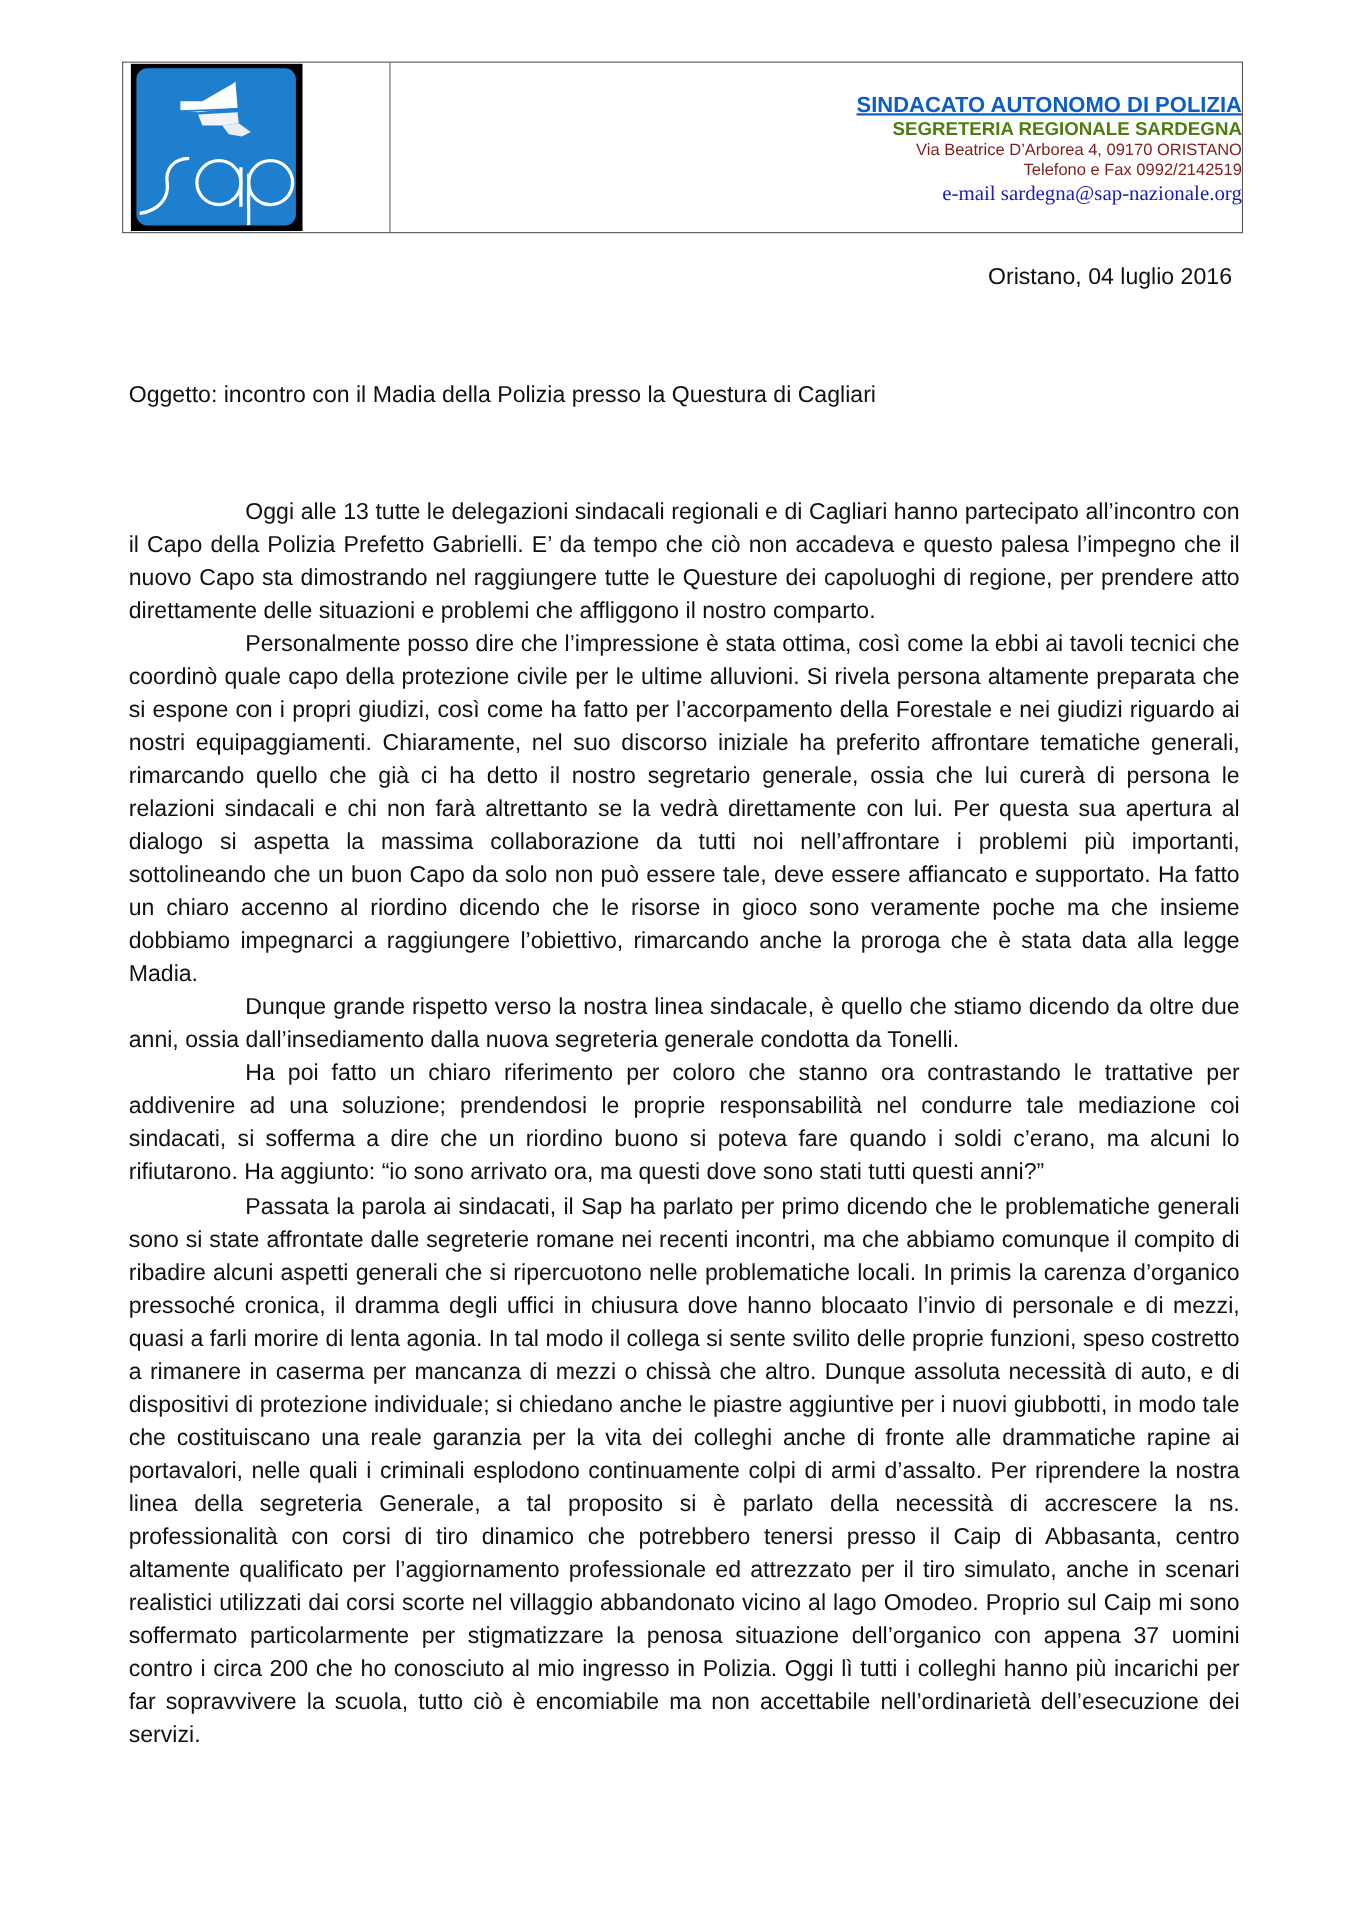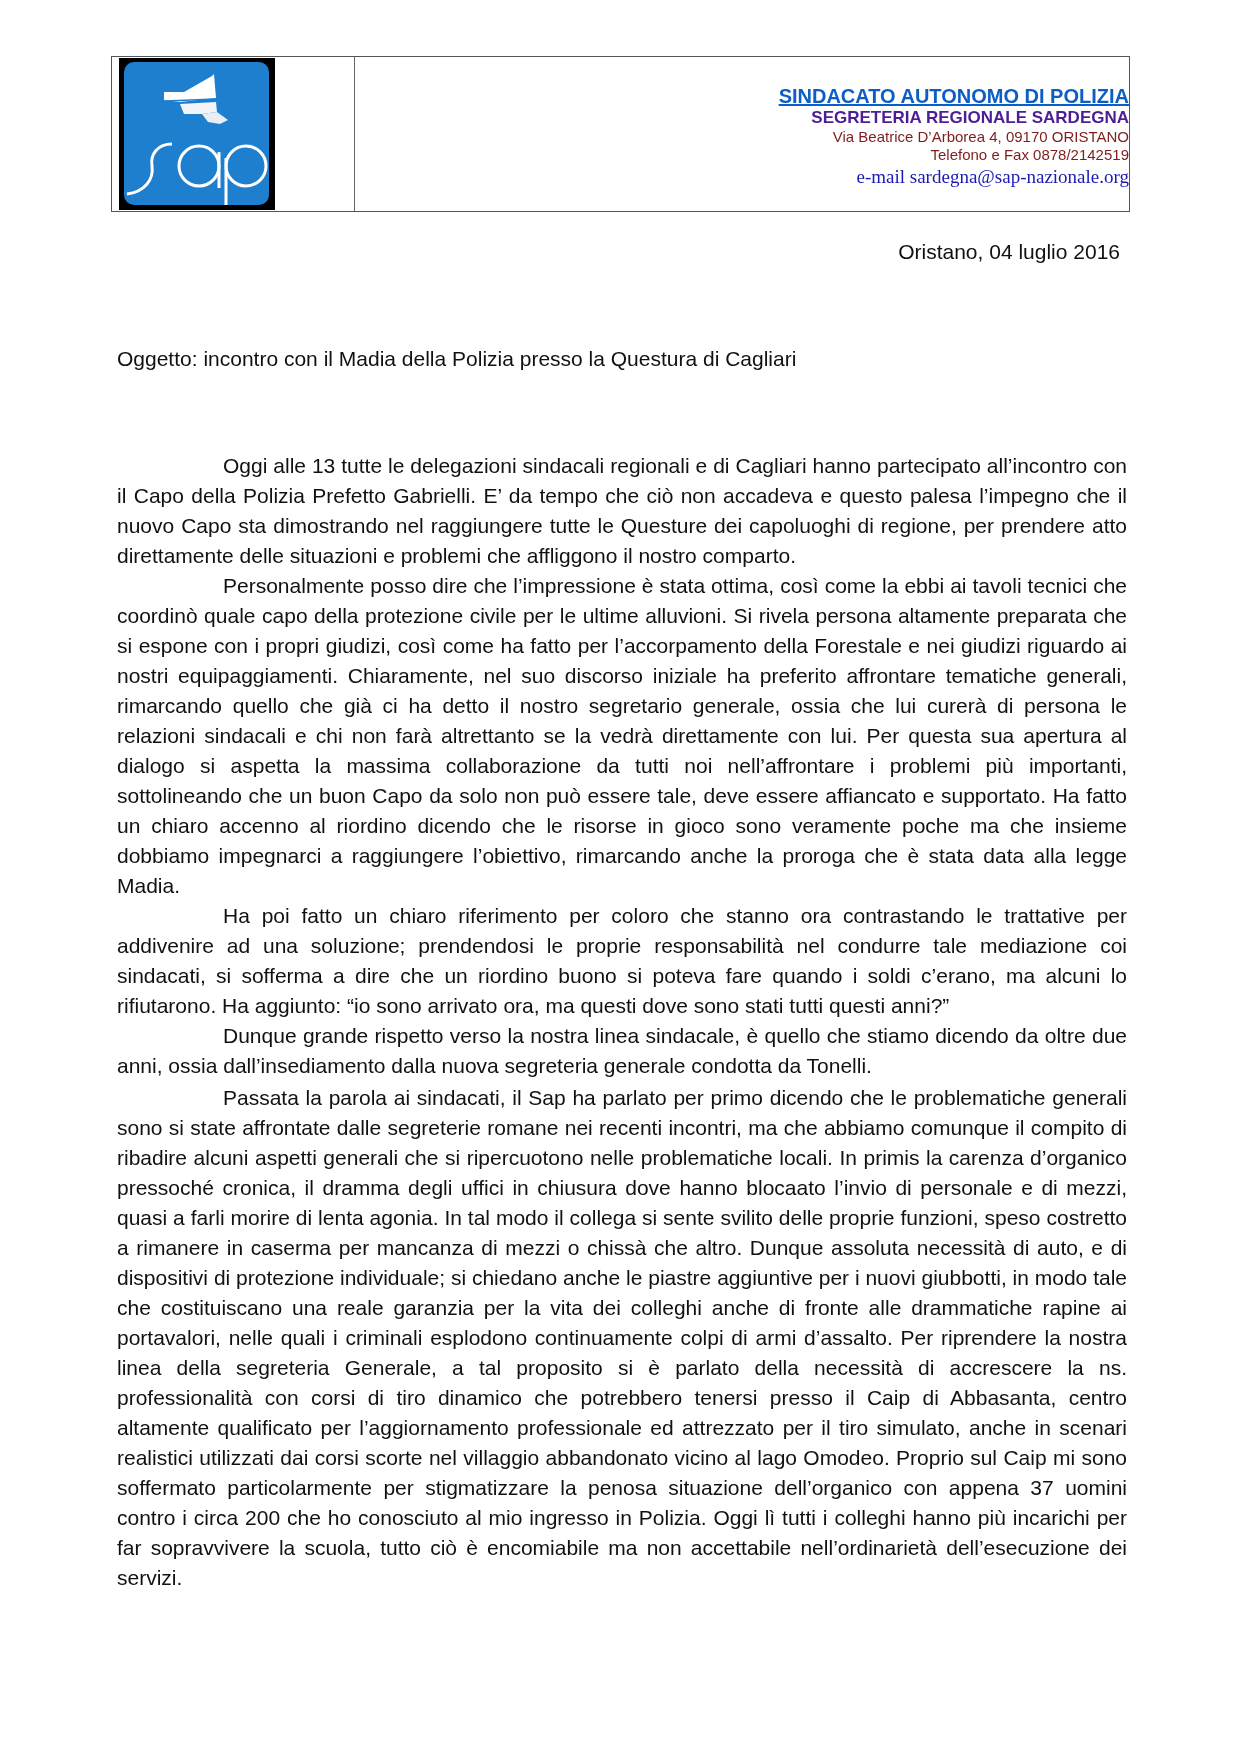--- a/index.html
+++ b/index.html
@@ -14,21 +14,21 @@
                 display: flex; flex-direction: column; align-items: center; justify-content: center; padding-top: 4px; }
   .cell-org { flex: 1; height: 100%; display: flex; flex-direction: column; align-items: flex-end; justify-content: center; padding-top: 2px; }
 
   .logo { position: absolute; left: 7px; top: 1px; width: 156px; height: 152px; background: #000; }
   .logo-inner { position: absolute; left: 5px; top: 4px; width: 145px; height: 143px; background: #1f7fcf; border-radius: 10px; overflow: hidden; }
   .logo-inner svg { position: absolute; left: 0; top: 0; }
 
   .motto-line { color: #0b5ec6; font-weight: bold; font-size: 21px; line-height: 27px; text-align: center; white-space: nowrap; }
 
   .org-title { color: #0b5ec6; font-weight: bold; font-size: 20px; line-height: 24px; text-decoration: underline; text-decoration-thickness: 2px; white-space: nowrap; }
-  .org-sub { color: #4c1d95; font-weight: bold; font-size: 17px; line-height: 20px; white-space: nowrap; }
+  .org-sub { color: #4d7c0f; font-weight: bold; font-size: 17px; line-height: 20px; white-space: nowrap; }
   .org-addr { color: #7f1d1d; font-size: 15px; line-height: 18px; white-space: nowrap; }
   .org-email { color: #1a1ab5; font-size: 19px; line-height: 24px; white-space: nowrap; margin-top: 1px; font-family: Liberation Serif, serif; }
 
   .date { position: absolute; right: 120px; top: 238px; font-size: 21px; line-height: 28px; white-space: nowrap; }
   .subject { position: absolute; left: 117px; top: 345px; font-size: 21px; line-height: 28px; white-space: nowrap; }
 
   .body-text { position: absolute; left: 117px; top: 451px; width: 1010px; font-size: 21px; line-height: 30px; }
   .body-text p { margin: 0; text-align: justify; text-indent: 106px; }
   .body-text p.gap { margin-top: 2px; }
 </style>
@@ -54,28 +54,28 @@
           <circle cx="122" cy="104" r="20" fill="none" stroke="#ffffff" stroke-width="3"></circle>
           <line x1="102" y1="96" x2="102" y2="143" stroke="#ffffff" stroke-width="3"></line>
         </svg>
       </div>
     </div>
   </div>
   <div class="cell-org">
     <div class="org-title">SINDACATO AUTONOMO DI POLIZIA</div>
     <div class="org-sub">SEGRETERIA REGIONALE SARDEGNA</div>
     <div class="org-addr">Via Beatrice D’Arborea 4, 09170 ORISTANO</div>
-    <div class="org-addr">Telefono e Fax 0878/2142519</div>
+    <div class="org-addr">Telefono e Fax 0992/2142519</div>
     <div class="org-email">e-mail sardegna@sap-nazionale.org</div>
   </div>
 </div>
 
 <div class="date">Oristano, 04 luglio 2016</div>
 
 <div class="subject">Oggetto: incontro con il Madia della Polizia presso la Questura di Cagliari</div>
 
 <div class="body-text">
   <p>Oggi alle 13 tutte le delegazioni sindacali regionali e di Cagliari hanno partecipato all’incontro con il Capo della Polizia Prefetto Gabrielli. E’ da tempo che ciò non accadeva e questo palesa l’impegno che il nuovo Capo sta dimostrando nel raggiungere tutte le Questure dei capoluoghi di regione, per prendere atto direttamente delle situazioni e problemi che affliggono il nostro comparto.</p>
   <p>Personalmente posso dire che l’impressione è stata ottima, così come la ebbi ai tavoli tecnici che coordinò quale capo della protezione civile per le ultime alluvioni. Si rivela persona altamente preparata che si espone con i propri giudizi, così come ha fatto per l’accorpamento della Forestale e nei giudizi riguardo ai nostri equipaggiamenti. Chiaramente, nel suo discorso iniziale ha preferito  affrontare tematiche generali, rimarcando quello che già ci ha detto il nostro segretario generale, ossia che lui curerà di persona le relazioni sindacali e chi non farà altrettanto se la vedrà direttamente con lui. Per questa sua apertura al dialogo si aspetta la massima collaborazione da tutti noi nell’affrontare i problemi più importanti, sottolineando che un buon Capo da solo non può essere tale, deve essere affiancato e supportato. Ha fatto un chiaro accenno al riordino dicendo che le risorse in gioco sono veramente poche ma che insieme dobbiamo impegnarci a raggiungere l’obiettivo, rimarcando anche la proroga che è stata data alla legge Madia.</p>
+  <p>Dunque grande rispetto verso la nostra linea sindacale, è quello che stiamo dicendo da oltre due anni, ossia dall’insediamento dalla nuova segreteria generale condotta da Tonelli.</p>
   <p>Ha poi fatto un chiaro riferimento per coloro che stanno ora contrastando le trattative per addivenire ad una soluzione; prendendosi le proprie responsabilità nel condurre tale mediazione coi sindacati, si sofferma a dire che un riordino buono si poteva fare quando i soldi c’erano, ma alcuni lo rifiutarono. Ha aggiunto: “io sono arrivato ora, ma questi dove sono stati tutti questi anni?”</p>
-  <p>Dunque grande rispetto verso la nostra linea sindacale, è quello che stiamo dicendo da oltre due anni, ossia dall’insediamento dalla nuova segreteria generale condotta da Tonelli.</p>
   <p class="gap">Passata la parola ai sindacati, il Sap ha parlato per primo dicendo che le problematiche generali sono si state affrontate dalle segreterie romane nei recenti incontri, ma che abbiamo comunque il compito di ribadire alcuni aspetti generali che si ripercuotono nelle problematiche locali. In primis la carenza d’organico pressoché cronica, il dramma degli uffici in chiusura dove hanno blocaato l’invio di personale e di mezzi, quasi a farli morire di lenta agonia. In tal modo il collega si sente svilito delle proprie funzioni, speso costretto a rimanere in caserma per mancanza di mezzi o chissà che altro. Dunque assoluta necessità di auto, e di dispositivi di protezione individuale; si chiedano anche le piastre aggiuntive per i nuovi giubbotti, in modo tale che costituiscano una reale garanzia per la vita dei colleghi anche di fronte alle drammatiche rapine ai portavalori, nelle quali i criminali esplodono continuamente colpi di armi d’assalto. Per riprendere la nostra linea della segreteria Generale, a tal proposito si è parlato della necessità di accrescere la ns. professionalità con corsi di tiro dinamico che potrebbero tenersi presso il Caip di Abbasanta, centro altamente qualificato per l’aggiornamento professionale ed attrezzato per il tiro simulato, anche in scenari realistici utilizzati dai corsi scorte nel villaggio abbandonato vicino al lago Omodeo. Proprio sul Caip mi sono soffermato particolarmente per stigmatizzare la penosa situazione dell’organico con appena 37 uomini contro i circa 200 che ho conosciuto al mio ingresso in Polizia. Oggi lì tutti i colleghi hanno più incarichi per far sopravvivere la scuola, tutto ciò è encomiabile ma non accettabile nell’ordinarietà dell’esecuzione dei servizi.</p>
 </div>
 
 </body></html>

